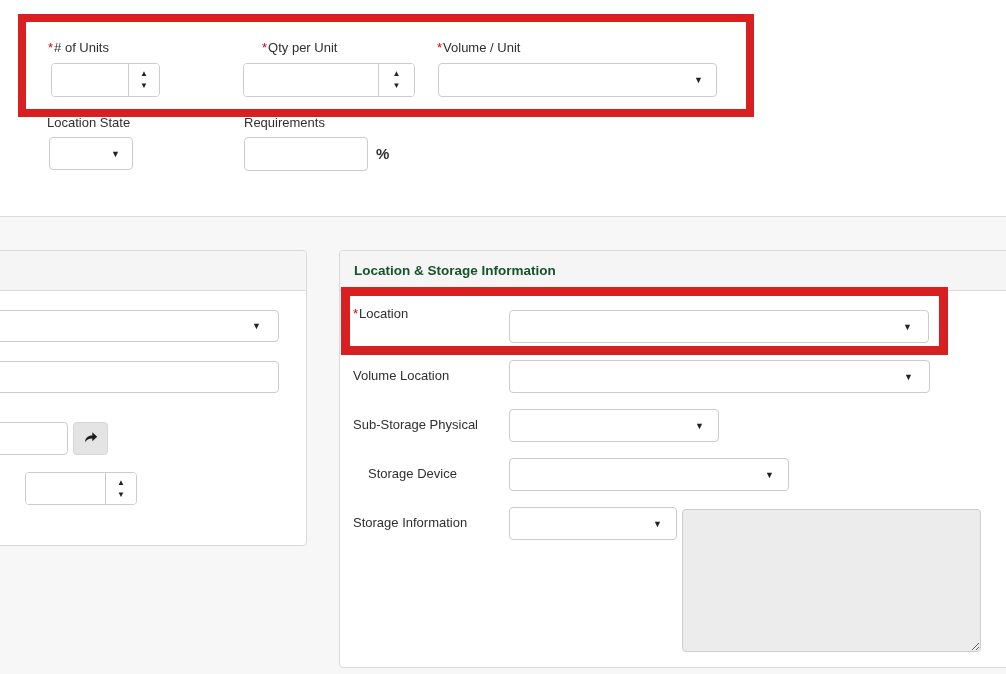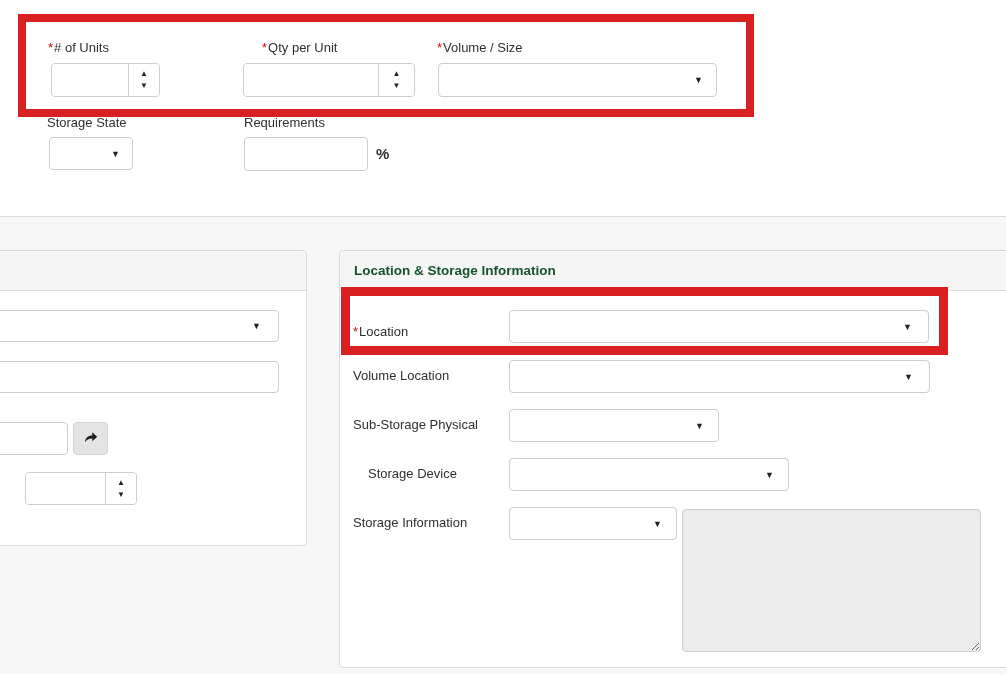--- a/index.html
+++ b/index.html
@@ -68,29 +68,29 @@
     </div>
     <div class="spinner" style="left:243px; top:63px; width:172px; height:34px;">
       <input class="spin-input" value="" style="">
       <div class="spin-btns" style="flex-basis:36px;">
         <span>▲</span>
         <span>▼</span>
       </div>
     </div>
 
     <div class="lbl" style="left:437px; top:40px;">
-      <span class="req">*</span><span>Volume / Size</span>
+      <span class="req">*</span><span>Volume / Unit</span>
     </div>
     <div class="sel" style="left:438px; top:63px; width:279px; height:34px;">
       <span class="sel-value"></span>
       <span class="caret">▼</span>
     </div>
 
     <div class="lbl" style="left:47px; top:115px;">
-      <span>Storage State</span>
+      <span>Location State</span>
     </div>
     <div class="sel" style="left:49px; top:137px; width:84px; height:33px;">
       <span class="sel-value"></span>
       <span class="caret" style="right:12px;">▼</span>
     </div>
 
     <div class="lbl" style="left:244px; top:115px;">
       <span>Requirements</span>
     </div>
     <input class="inp" style="left: 244px; top: 137px; width: 124px; height: 34px;" value="">
@@ -127,21 +127,21 @@
         <span>▼</span>
       </div>
     </div>
   </div>
 
   <div class="panel" style="left:339px; top:250px; width:700px; height:418px;">
     <div class="panel-header">
       <span class="panel-title">Location &amp; Storage Information</span>
     </div>
 
-    <div class="lbl" style="left:13px; top:73px;">
+    <div class="lbl" style="left:13px; top:55px;">
       <span class="req">*</span><span>Location</span>
     </div>
     <div class="sel" style="left:169px; top:59px; width:420px; height:33px;">
       <span class="sel-value"></span>
       <span class="caret" style="right:16px;">▼</span>
     </div>
 
     <div class="lbl" style="left:13px; top:117px;">
       <span>Volume Location</span>
     </div>

